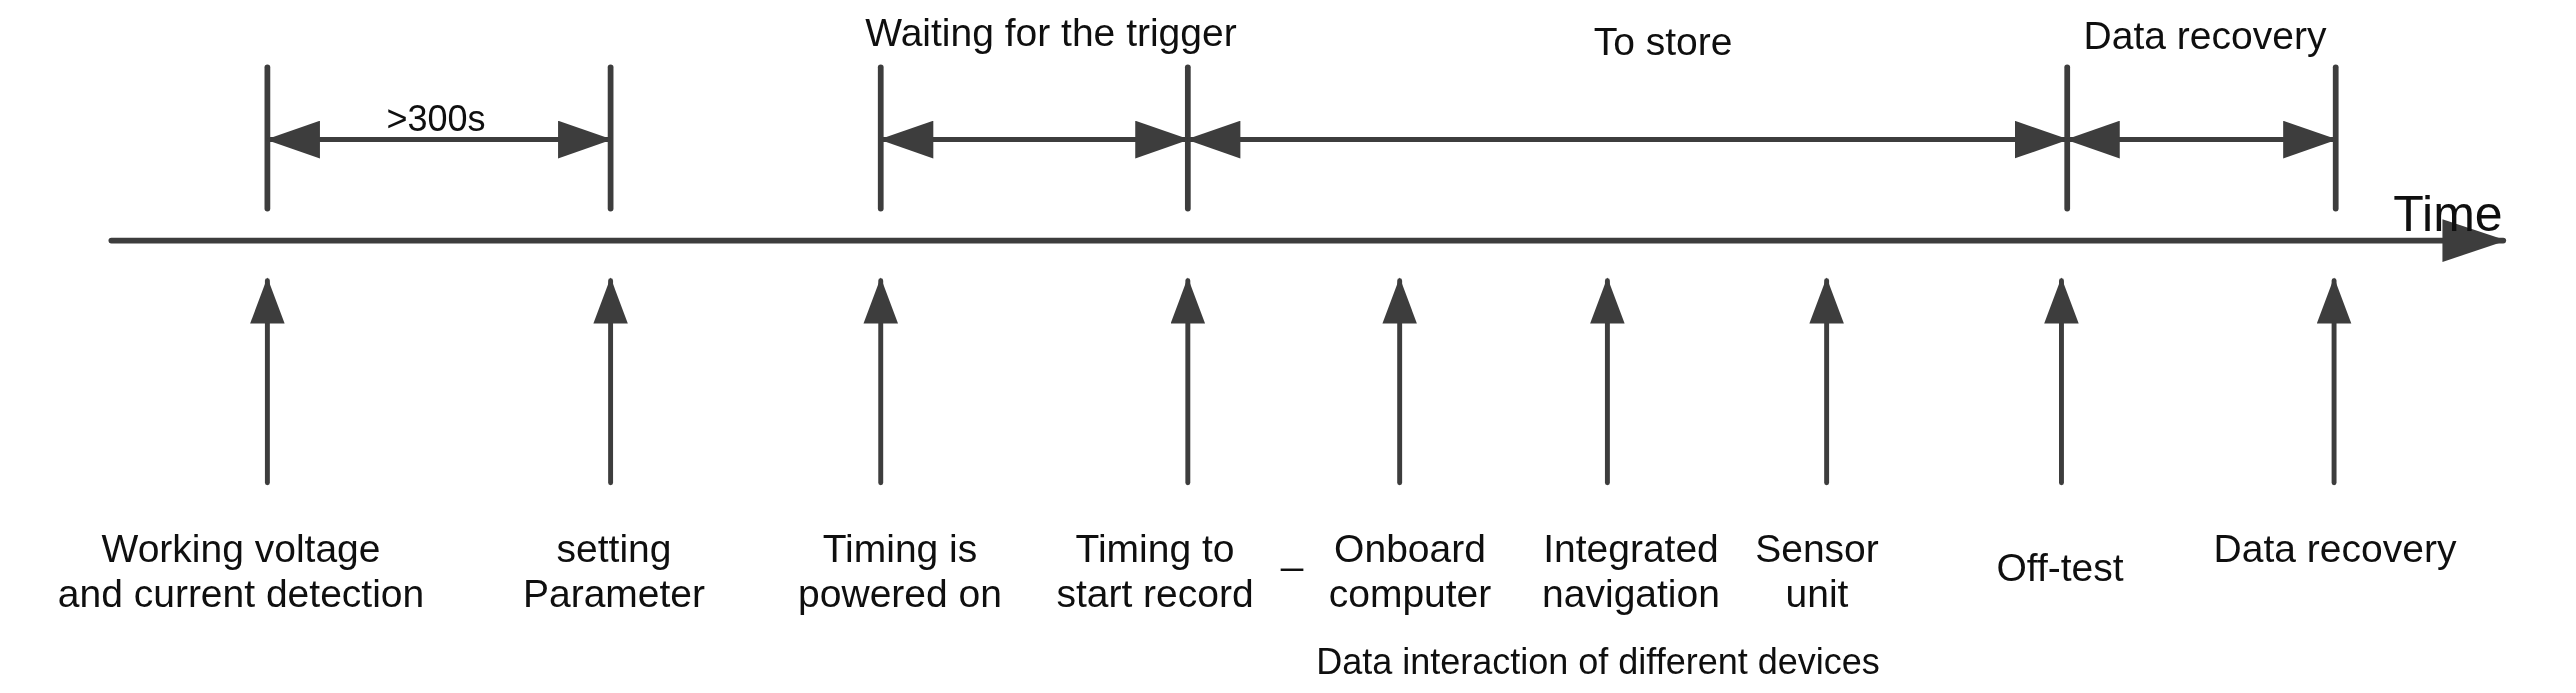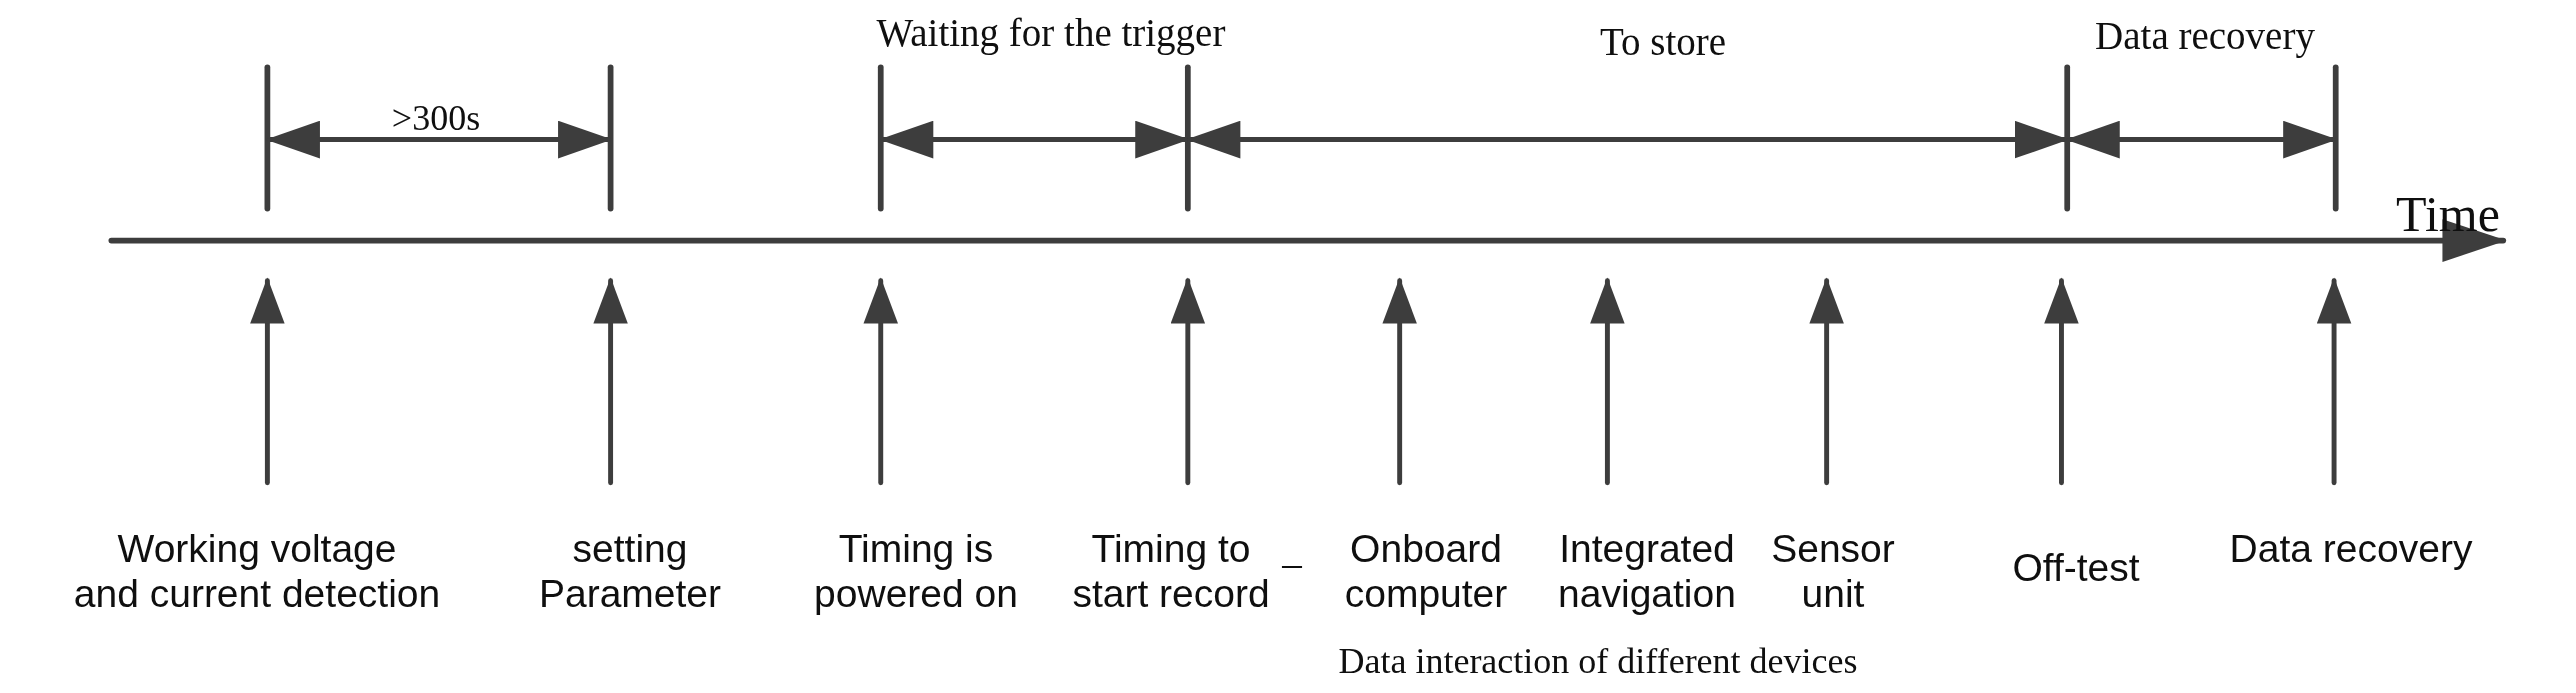--- a/index.html
+++ b/index.html
@@ -16,33 +16,31 @@
     font-family:"Liberation Sans", sans-serif;
     color:var(--text);
     overflow:hidden;
   }
   .canvas svg{position:absolute;left:0;top:0;}
   .lbl{
     position:absolute;
     transform:translateX(-50%);
     white-space:nowrap;
     color:var(--text);
-    font-family:Liberation Serif, serif;
   }
   .toplabel{font-size:39px;line-height:1.1;}
   .sizelabel{font-size:36px;line-height:1.1;margin-top:12px;}
   .axislabel{font-size:50px;line-height:1.1;}
   .event{
     position:absolute;
     transform:translateX(-50%);
     text-align:center;
     font-size:39px;
     line-height:45px;
     white-space:nowrap;
-    margin-left:16px;
   }
   .event span{display:block;}
   .separator{font-size:39px;line-height:45px;}
   .caption{font-size:36px;line-height:45px;}
 </style>
 </head>
 <body>
 
 <div class="canvas">
 

